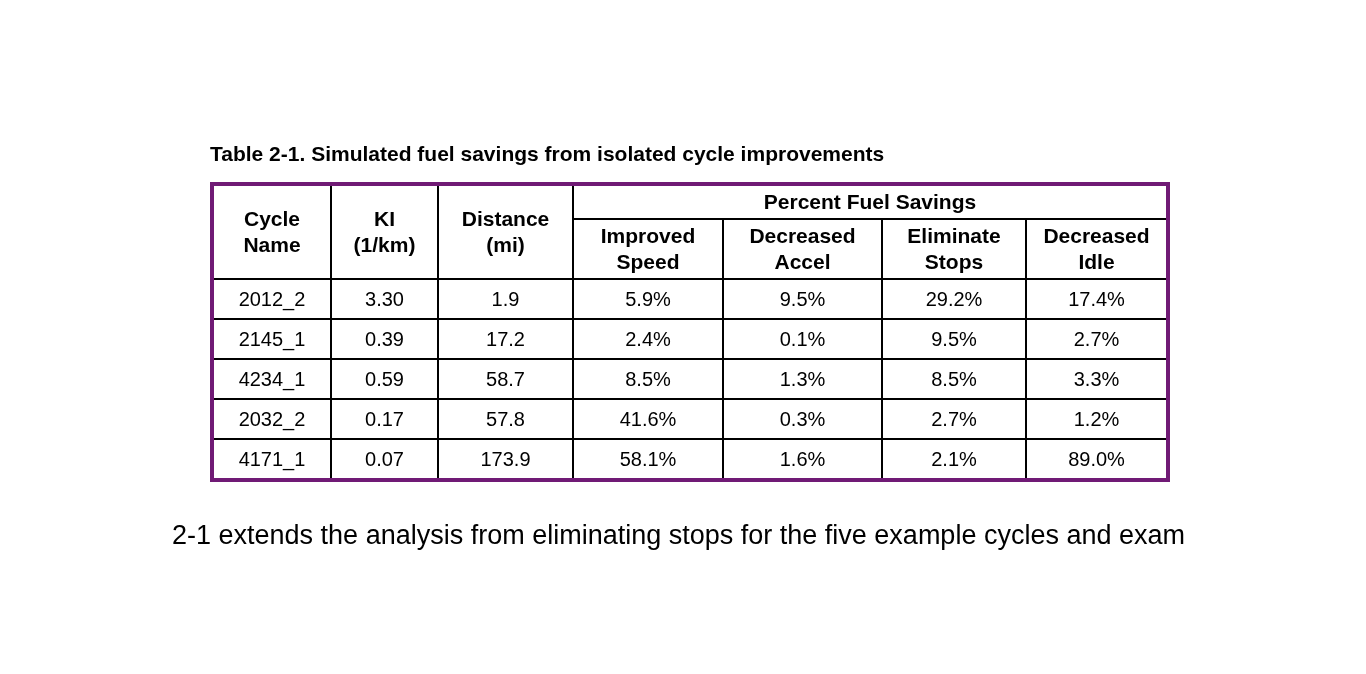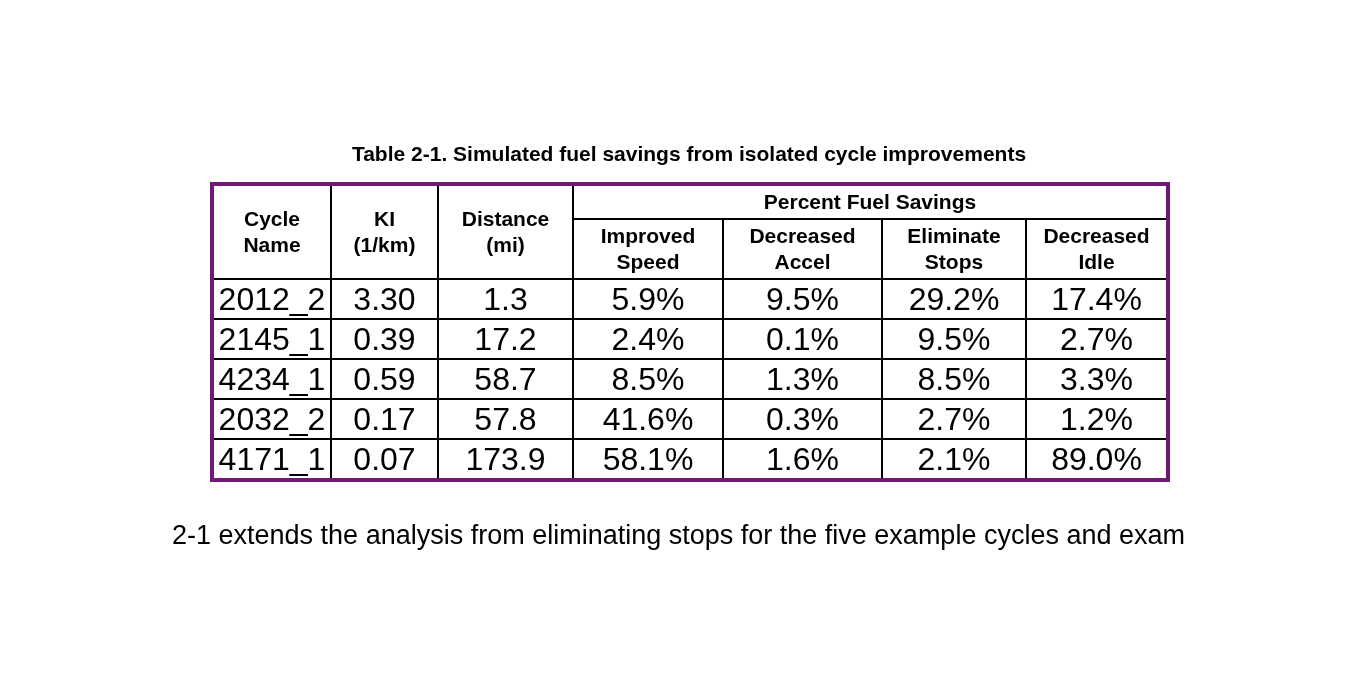--- a/index.html
+++ b/index.html
@@ -7,21 +7,21 @@
     width: 1366px; height: 674px;
     background: #ffffff;
     position: relative;
     font-family: "Liberation Sans", sans-serif;
     color: #000000;
     overflow: hidden;
   }
   .caption {
     position: absolute;
     left: 210px; top: 139px; width: 958px;
-    text-align: center;
+    text-align: left;
     font-weight: bold;
     font-size: 21px;
     line-height: 30px;
     white-space: nowrap;
   }
   table.fuel-table {
     position: absolute;
     left: 210px; top: 182px;
     border-collapse: collapse;
     table-layout: fixed;
@@ -38,21 +38,21 @@
   table.fuel-table th {
     font-weight: bold;
     font-size: 21px;
     line-height: 1.22;
     white-space: pre-line;
   }
   th.group-header { height: 32px; white-space: nowrap; }
   tr.subhead th { height: 58px; }
   table.fuel-table td {
     font-weight: normal;
-    font-size: 32px;
+    font-size: 20px;
     height: 38px;
     white-space: nowrap;
   }
   .body-text {
     position: absolute;
     left: 172px; top: 516px;
     font-family: Liberation Sans, sans-serif;
     font-size: 27px;
     line-height: 38px;
     white-space: nowrap;
@@ -91,21 +91,21 @@
       <th>Eliminate
 Stops</th>
       <th>Decreased
 Idle</th>
     </tr>
   </thead>
   <tbody>
     <tr>
       <td>2012_2</td>
       <td>3.30</td>
-      <td>1.3</td>
+      <td>1.9</td>
       <td>5.9%</td>
       <td>9.5%</td>
       <td>29.2%</td>
       <td>17.4%</td>
     </tr>
     <tr>
       <td>2145_1</td>
       <td>0.39</td>
       <td>17.2</td>
       <td>2.4%</td>

